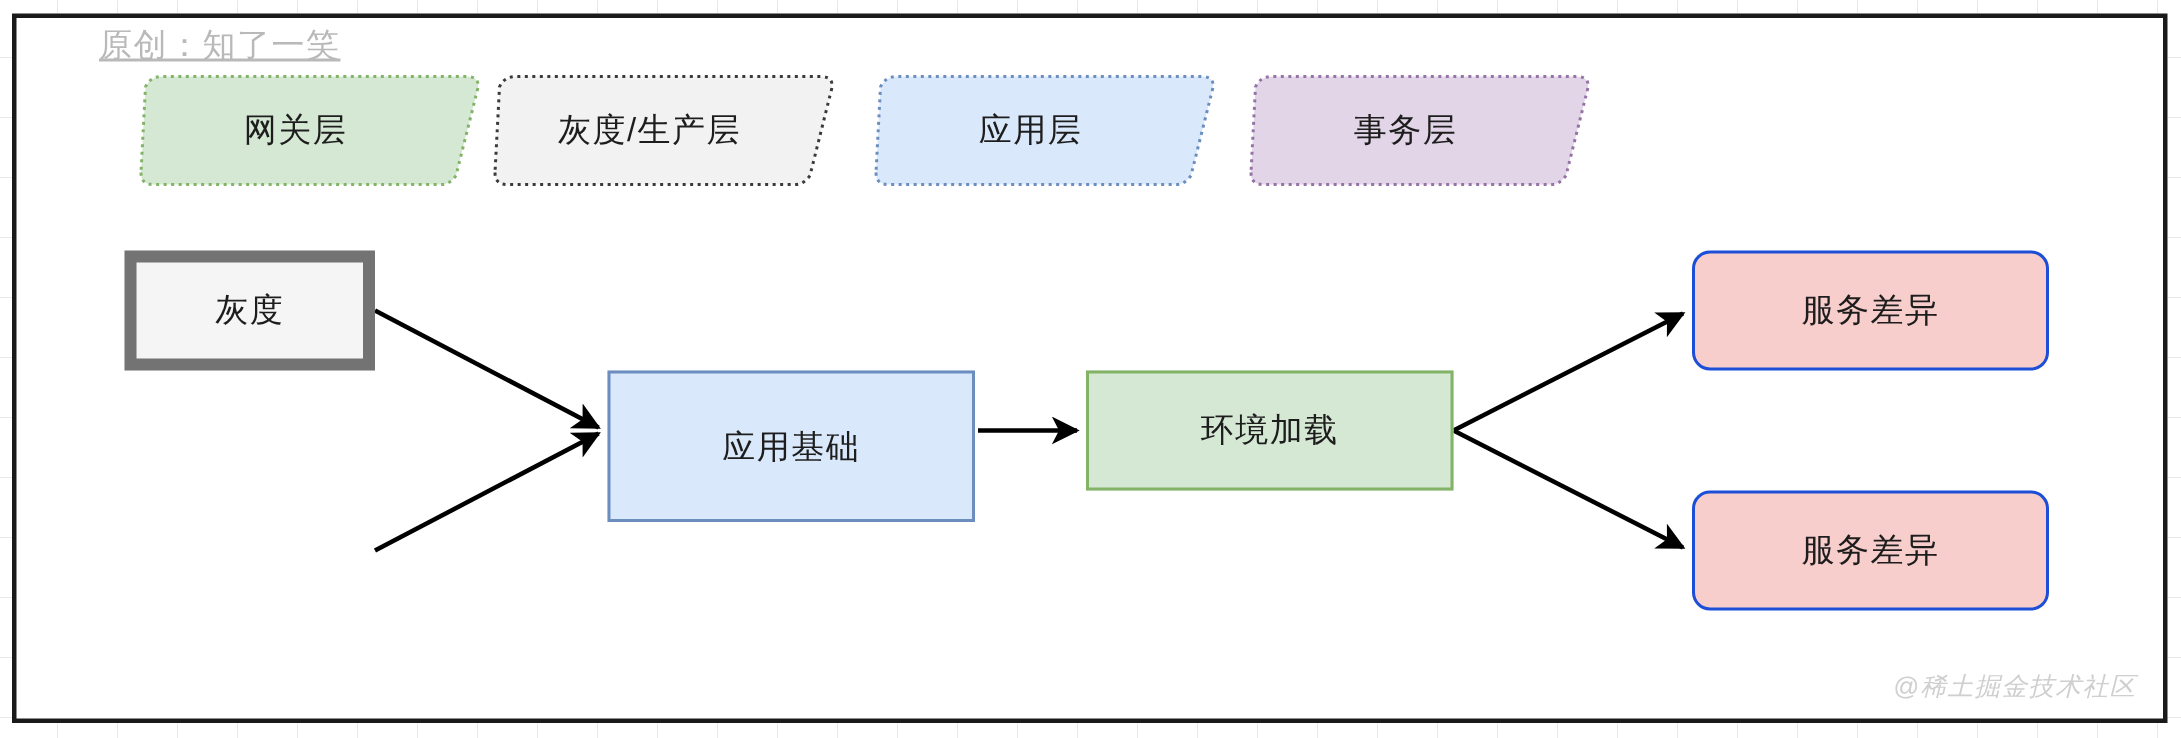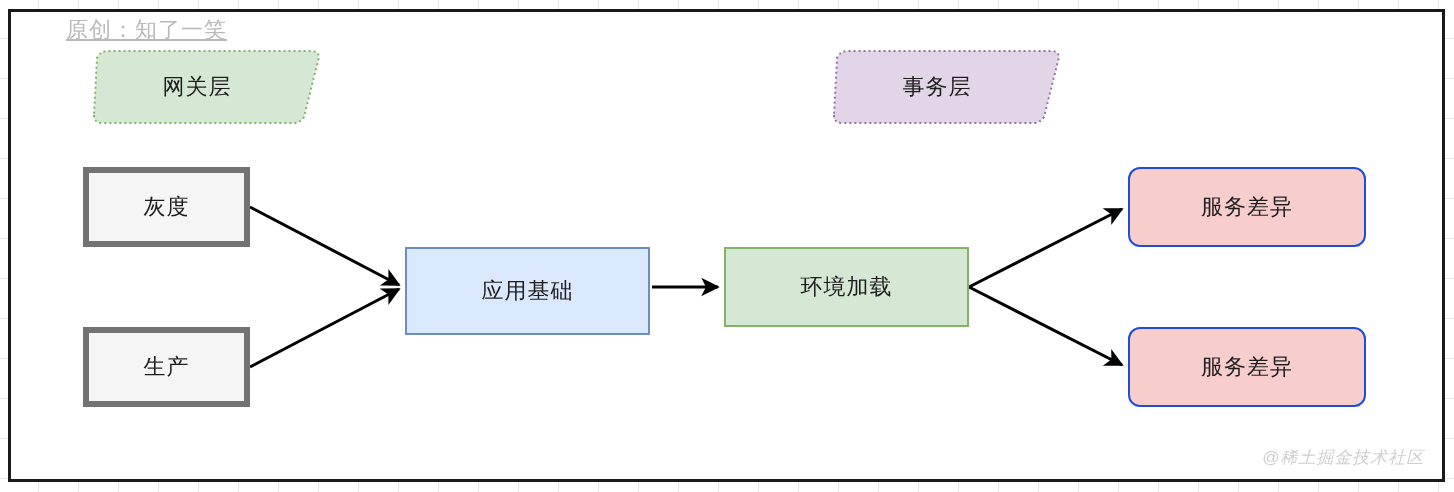--- a/index.html
+++ b/index.html
@@ -92,21 +92,21 @@
     box-sizing: border-box;
     display: flex;
     align-items: center;
     justify-content: center;
     font-size: 22px;
     letter-spacing: 1px;
     color: #1d1d1d;
   }
   .node-gray {
     background: #f5f5f5;
-    border: 6px solid #737373;
+    border: 8px solid #737373;
   }
   .node-blue {
     background: #dae8fc;
     border: 2px solid #6c8ebf;
   }
   .node-green {
     background: #d5e8d4;
     border: 2px solid #82b366;
   }
   .node-red {
@@ -133,21 +133,33 @@
 
   <div class="watermark-top">原创：知了一笑</div>
 
   <div class="legend-band" id="legend-0" style="left:72px; width:250px;font-family:Liberation Mono, monospace;">
     <svg width="250" height="76" viewBox="0 0 250 76">
       <path d="M 22 66 Q 22 74 30 74 L 222 74 Q 228 74 232 68 L 246 12 Q 249 2 239 2 L 36 2 Q 28 2 25 9 Z" fill="#d5e8d4" stroke="#82b366" stroke-width="2" stroke-dasharray="2 3" stroke-linejoin="round"></path>
     </svg>
     <div class="legend-label">网关层</div>
   </div>
 
-
+  <div class="legend-band" id="legend-1" style="left:308px; width:250px;">
+    <svg width="250" height="76" viewBox="0 0 250 76">
+      <path d="M 22 66 Q 22 74 30 74 L 222 74 Q 228 74 232 68 L 246 12 Q 249 2 239 2 L 36 2 Q 28 2 25 9 Z" fill="#f2f2f2" stroke="#3a3a3a" stroke-width="2" stroke-dasharray="2 3" stroke-linejoin="round"></path>
+    </svg>
+    <div class="legend-label">灰度/生产层</div>
+  </div>
+
+  <div class="legend-band" id="legend-2" style="left:562px; width:250px;">
+    <svg width="250" height="76" viewBox="0 0 250 76">
+      <path d="M 22 66 Q 22 74 30 74 L 222 74 Q 228 74 232 68 L 246 12 Q 249 2 239 2 L 36 2 Q 28 2 25 9 Z" fill="#dae8fc" stroke="#6c8ebf" stroke-width="2" stroke-dasharray="2 3" stroke-linejoin="round"></path>
+    </svg>
+    <div class="legend-label">应用层</div>
+  </div>
 
   <div class="legend-band" id="legend-3" style="left:812px; width:250px;">
     <svg width="250" height="76" viewBox="0 0 250 76">
       <path d="M 22 66 Q 22 74 30 74 L 222 74 Q 228 74 232 68 L 246 12 Q 249 2 239 2 L 36 2 Q 28 2 25 9 Z" fill="#e1d5e7" stroke="#9673a6" stroke-width="2" stroke-dasharray="2 3" stroke-linejoin="round"></path>
     </svg>
     <div class="legend-label">事务层</div>
   </div>
 
   <svg class="edges">
     <defs>
@@ -159,25 +171,22 @@
     <line x1="250" y1="367" x2="399" y2="289" stroke="#000000" stroke-width="3" marker-end="url(#arrowhead)"></line>
     <line x1="652" y1="287" x2="718" y2="287" stroke="#000000" stroke-width="3" marker-end="url(#arrowhead)"></line>
     <line x1="969" y1="287" x2="1122" y2="209" stroke="#000000" stroke-width="3" marker-end="url(#arrowhead)"></line>
     <line x1="969" y1="287" x2="1122" y2="365" stroke="#000000" stroke-width="3" marker-end="url(#arrowhead)"></line>
   </svg>
 
   <div class="node node-gray" style="left:83px; top:167px; width:167px; height:80px;">
     <span>灰度</span>
   </div>
 
-  <div class="node node-gray" style="left:83px; top:327px; width:167px; height:80px;">
-    <span>生产</span>
-  </div>
-
-  <div class="node node-blue" style="left:405px; top:247px; width:245px; height:88px;align-items:center;">
+
+  <div class="node node-blue" style="left:405px; top:247px; width:245px; height:101px;align-items:center;">
     <span>应用基础</span>
   </div>
 
   <div class="node node-green" style="left:724px; top:247px; width:245px; height:80px;">
     <span>环境加载</span>
   </div>
 
   <div class="node node-red" style="left:1128px; top:167px; width:238px; height:80px;">
     <span>服务差异</span>
   </div>

